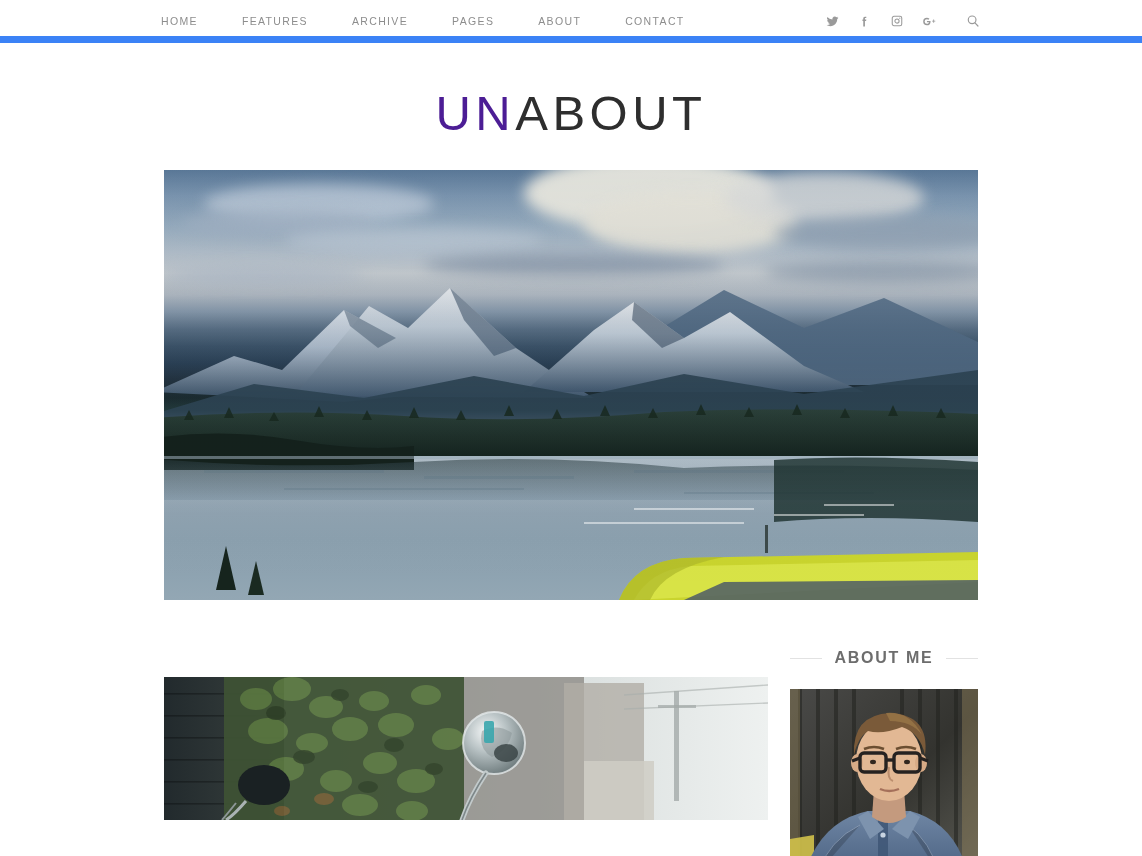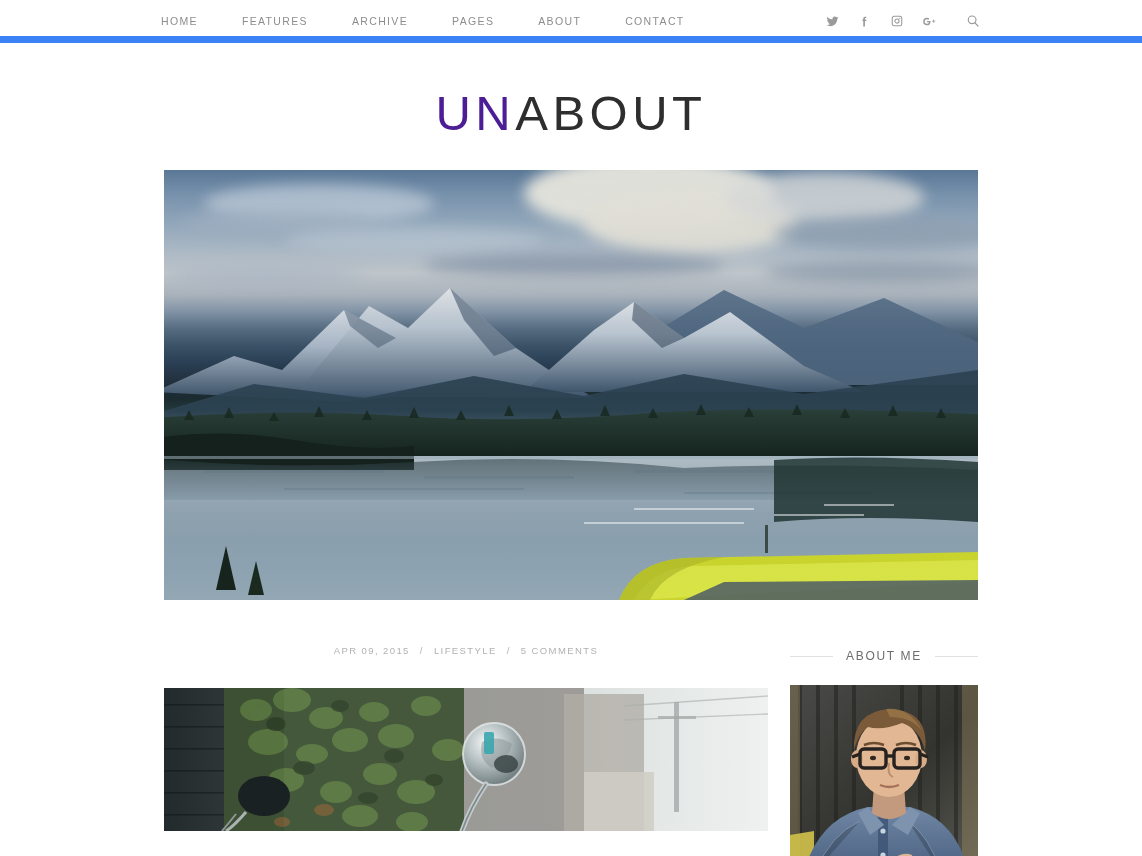--- a/index.html
+++ b/index.html
@@ -217,25 +217,25 @@
 
   
   #about-heading {
     display: flex;
     align-items: center;
     gap: 13px;
     margin-top: 4px;
   }
   #about-heading .rule { flex: 1; height: 1px; background: #e2e2e2; }
   #about-title {
-    font-size: 12px;
+    font-size: 16px;
     letter-spacing: 1.7px;
     text-transform: uppercase;
     color: #6d6d6d;
-    font-weight: 400;
+    font-weight: 700;
     white-space: nowrap;
   }
   #about-photo {
     position: relative;
     margin-top: 22px;
     width: 188px;
     height: 186px;
     overflow: hidden;
     background: #3a3a3a;
   }
@@ -400,27 +400,20 @@
   </svg>
 
   <div id="hero-overlay"></div>
 
 </div>
 
 <div id="layout">
 
   <main id="content-col">
     <article>
-      <div class="article-meta">
-        <span>APR 09, 2015</span>
-        <span class="meta-sep">/</span>
-        <a class="meta-link">LIFESTYLE</a>
-        <span class="meta-sep">/</span>
-        <a class="meta-link">5 COMMENTS</a>
-      </div>
 
 
       <div id="post2-photo">
         <svg viewBox="0 0 604 143" preserveAspectRatio="none" width="604" height="143">
           <defs>
             <linearGradient id="gSky2" x1="0" y1="0" x2="1" y2="0">
               <stop offset="0%" stop-color="#b9c3c3"></stop>
               <stop offset="60%" stop-color="#d6dcdb"></stop>
               <stop offset="100%" stop-color="#eef1f0"></stop>
             </linearGradient>

